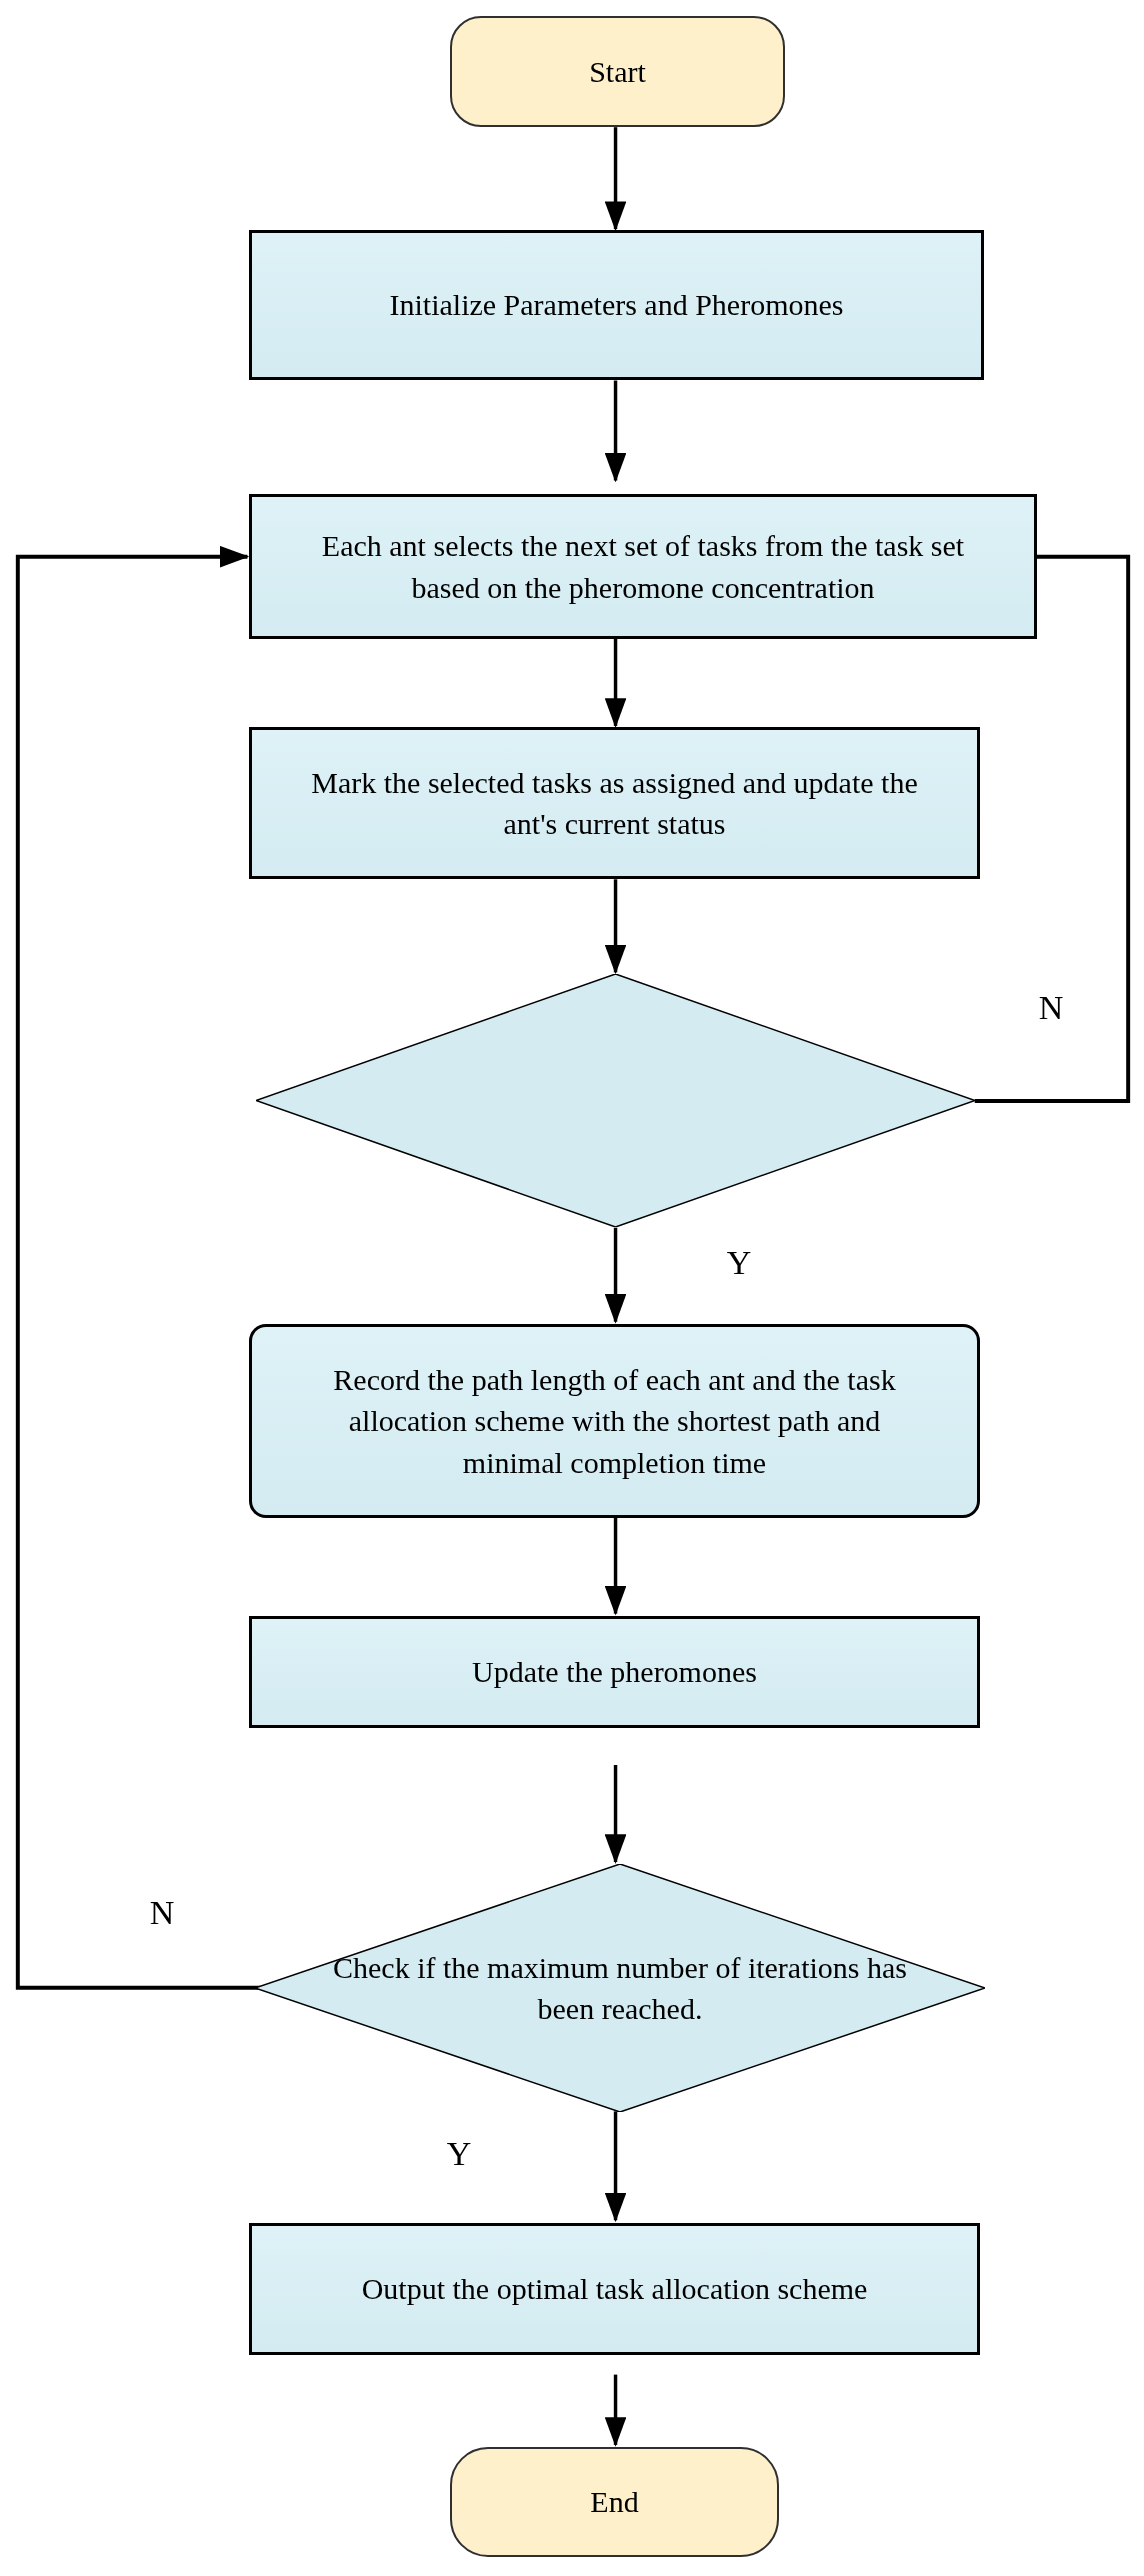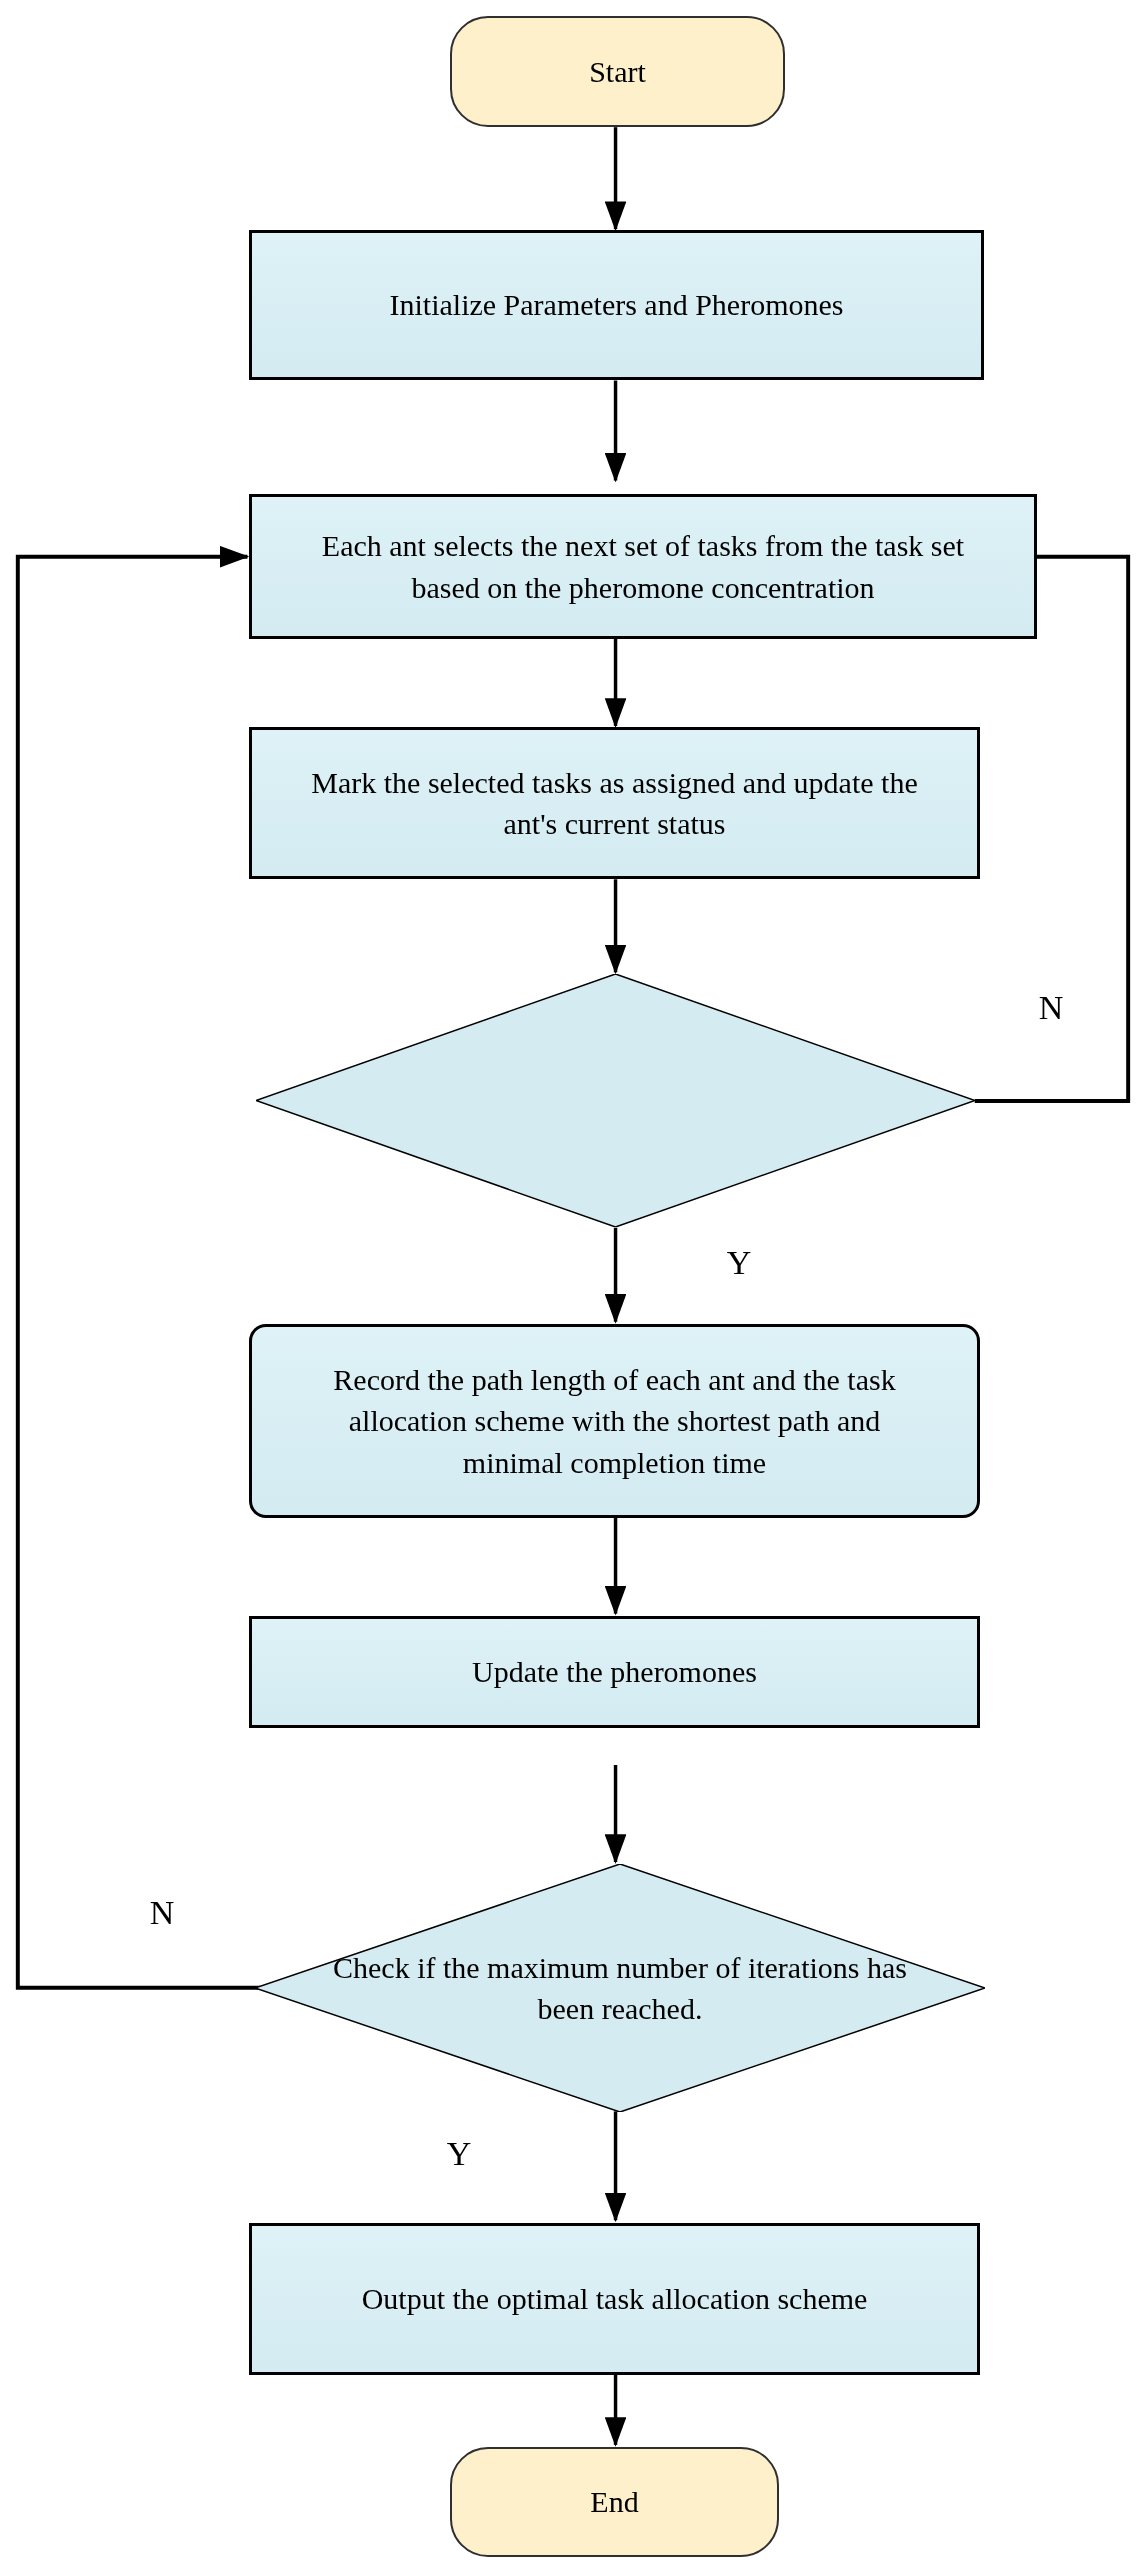--- a/index.html
+++ b/index.html
@@ -72,21 +72,21 @@
     <line class="v" x1="622" y1="888" x2="622" y2="982" marker-end="url(#arrow)"></line>
     <line class="v" x1="622" y1="1240" x2="622" y2="1335" marker-end="url(#arrow)"></line>
     <line class="v" x1="622" y1="1533" x2="622" y2="1630" marker-end="url(#arrow)"></line>
     <line class="v" x1="622" y1="1783" x2="622" y2="1881" marker-end="url(#arrow)"></line>
     <line class="v" x1="622" y1="2133" x2="622" y2="2243" marker-end="url(#arrow)"></line>
     <line class="v" x1="622" y1="2399" x2="622" y2="2470" marker-end="url(#arrow)"></line>
     <polyline class="loop" points="985,1112 1140,1112 1140,562 992,562" marker-end="url(#arrow)"></polyline>
     <polyline class="loop" points="263,2008 18,2008 18,562 250,562" marker-end="url(#arrow)"></polyline>
   </svg>
 
-  <div class="node terminator" style="left:450px;top:16px;width:335px;height:111px;">
+  <div class="node terminator" style="left:450px;top:16px;width:335px;height:111px;border-radius:31px;">
     <span>Start</span>
   </div>
 
   <div class="node process" style="left:249px;top:230px;width:735px;height:150px;">
     <span>Initialize Parameters and Pheromones</span>
   </div>
 
   <div class="node process" style="left:249px;top:481px;width:788px;height:145px;margin-top:13px;">
     <span>Each ant selects the next set of tasks from the task set based on the pheromone concentration</span>
   </div>
@@ -109,21 +109,21 @@
     <span>Update the pheromones</span>
   </div>
 
   <div class="node decision" style="left:255px;top:1864px;width:730px;height:248px;">
     <svg class="diamond-shape" viewBox="0 0 100 100" preserveAspectRatio="none">
       <polygon points="50,0 100,50 50,100 0,50"></polygon>
     </svg>
     <span class="label d2-label">Check if the maximum number of iterations has been reached.</span>
   </div>
 
-  <div class="node process" style="left:249px;top:2223px;width:731px;height:152px;">
+  <div class="node process" style="left:249px;top:2223px;width:731px;height:132px;">
     <span>Output the optimal task allocation scheme</span>
   </div>
 
   <div class="node terminator" style="left:450px;top:2447px;width:329px;height:110px;">
     <span>End</span>
   </div>
 
   <div class="edge-label" style="left:1051px;top:1008px;">N</div>
   <div class="edge-label" style="left:739px;top:1263px;">Y</div>
   <div class="edge-label" style="left:162px;top:1913px;">N</div>

